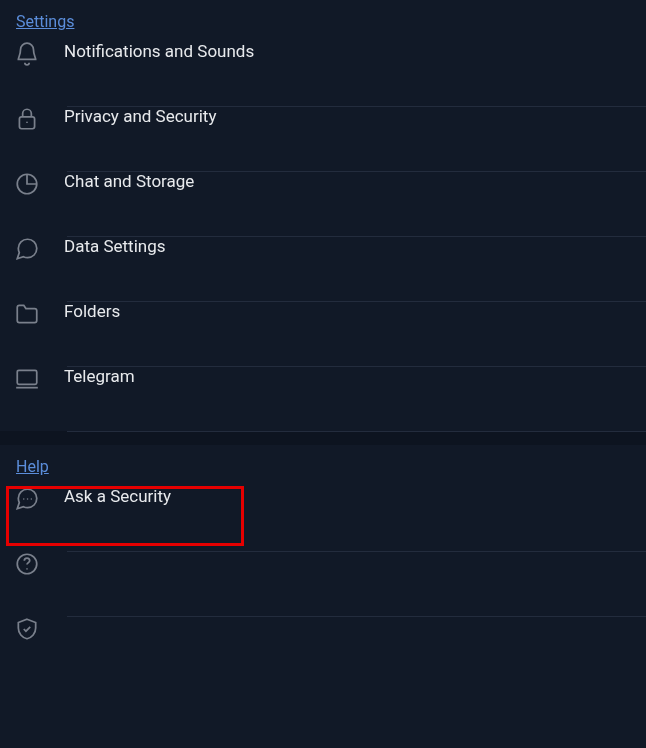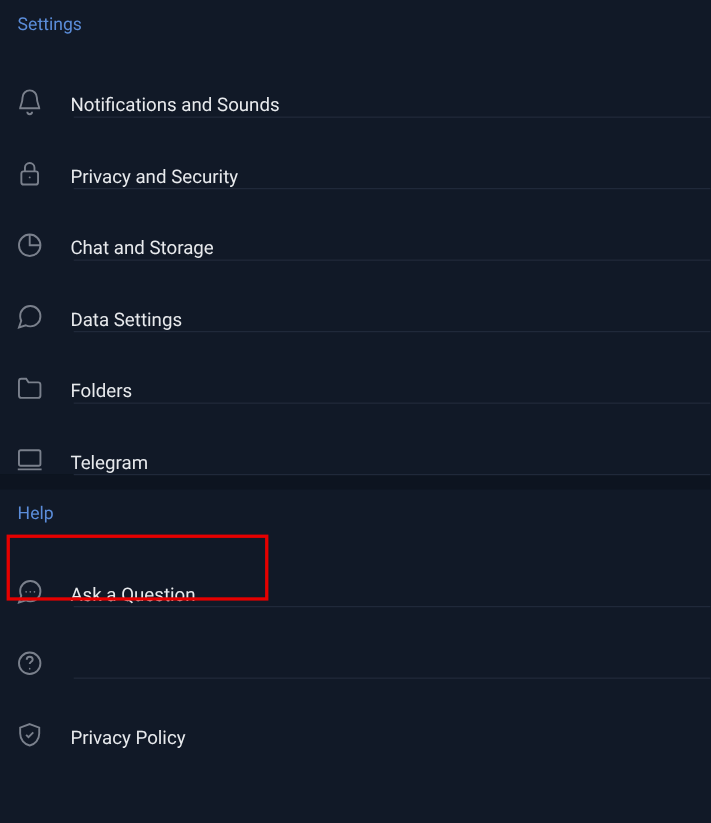--- a/index.html
+++ b/index.html
@@ -11,28 +11,29 @@
       background-color: #111927;
       font-family: -apple-system, BlinkMacSystemFont, "Segoe UI", Roboto, sans-serif;
       width: 646px;
       height: 748px;
       color: #e8eaed;
     }
     .section-header {
       color: #5b8dda;
       font-size: 16px;
       padding: 12px 16px 10px 16px;
+      text-decoration: underline;
     }
     .section-gap {
       height: 14px;
       background-color: #0d1420;
     }
     .list-item {
       display: flex;
-      align-items: flex-end;
+      align-items: flex-start;
       height: 65px;
       padding: 0 14px;
       cursor: pointer;
     }
     .icon-slot {
       width: 50px;
       display: flex;
       align-items: center;
       justify-content: flex-start;
       flex-shrink: 0;
@@ -148,21 +149,21 @@
 
     <div class="list-item">
       <span class="icon-slot">
         <svg viewBox="0 0 24 24">
             <path d="M21 11.5a8.38 8.38 0 0 1-8.5 8.5 8.5 8.5 0 0 1-3.8-.9L3 21l1.9-5.7a8.5 8.5 0 0 1-.9-3.8A8.38 8.38 0 0 1 12.5 3 8.38 8.38 0 0 1 21 11.5z"></path>
             <circle cx="9" cy="12" r="0.7" fill="#7a808c" stroke="none"></circle>
             <circle cx="12.5" cy="12" r="0.7" fill="#7a808c" stroke="none"></circle>
             <circle cx="16" cy="12" r="0.7" fill="#7a808c" stroke="none"></circle>
           </svg>
       </span>
-      <span class="item-label">Ask a Question</span>
+      <span class="item-label">Ask a Security</span>
     </div>
     <div class="divider" style="top:65px;"></div>
 
     <div class="list-item">
       <span class="icon-slot">
         <svg viewBox="0 0 24 24">
             <circle cx="12" cy="12" r="9"></circle>
             <path d="M9.5 9a2.5 2.5 0 0 1 5 0c0 1.5-2.5 2-2.5 3.5"></path>
             <circle cx="12" cy="16.5" r="0.7" fill="#7a808c" stroke="none"></circle>
           </svg>
@@ -170,16 +171,15 @@
     </div>
     <div class="divider" style="top:130px;"></div>
 
     <div class="list-item">
       <span class="icon-slot">
         <svg viewBox="0 0 24 24">
             <path d="M12 3l8 3v5c0 5-3.5 9-8 10-4.5-1-8-5-8-10V6z"></path>
             <path d="M9 12l2 2 4-4"></path>
           </svg>
       </span>
-      <span class="item-label">Privacy Policy</span>
     </div>
   </div>
 </div>
 
 </body></html>

